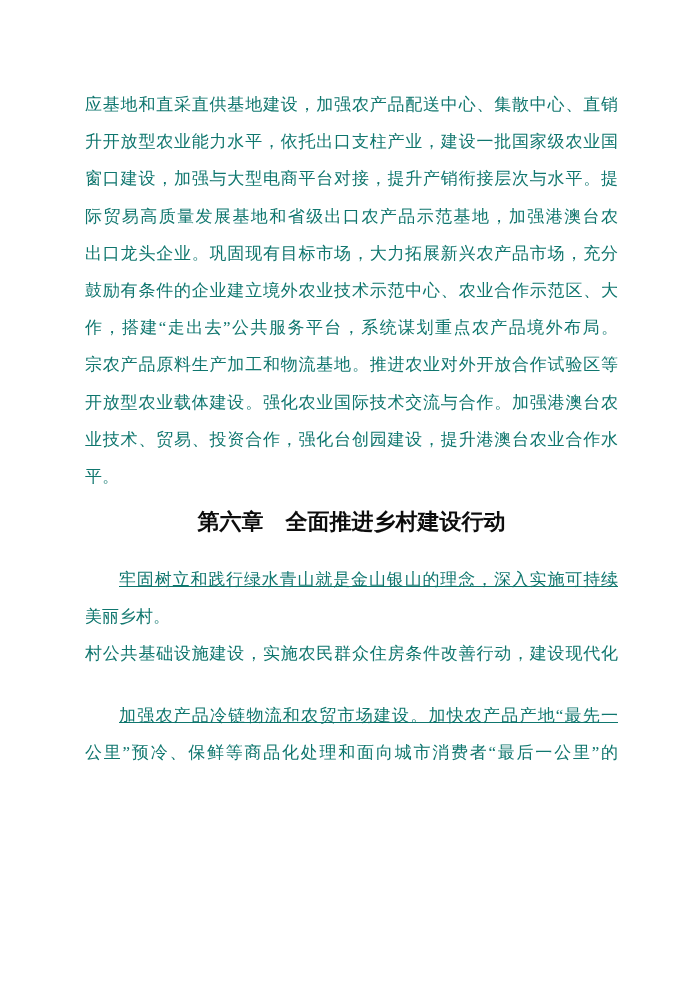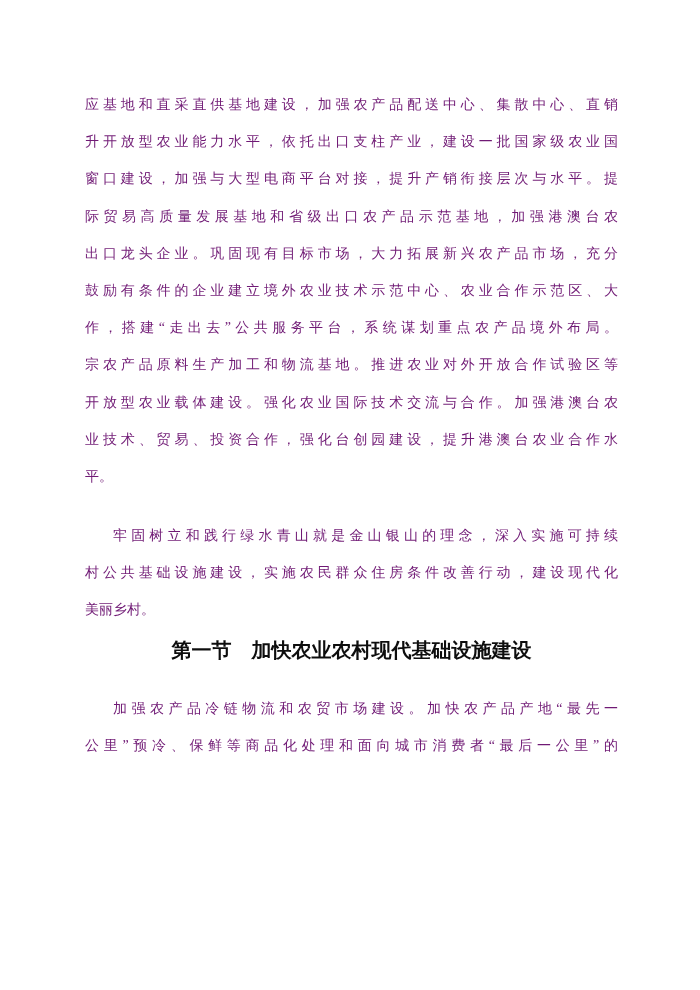--- a/index.html
+++ b/index.html
@@ -12,34 +12,35 @@
     position: relative;
     width: 700px;
     height: 990px;
     background: #ffffff;
     box-sizing: border-box;
     padding: 86px 82px 0 85px;
     overflow: hidden;
   }
   .para {
     margin: 0;
-    color: #701a75;
-    font-size: 14px;
+    color: #0f766e;
+    font-size: 17px;
   }
   .line {
     height: 37.2px;
     line-height: 37.2px;
     text-align: justify;
     overflow: hidden;
   }
   .line.fill {
     text-align-last: justify;
   }
   .line.indent {
     text-indent: 2em;
+    text-decoration: underline;
   }
   .heading {
     font-family: "Liberation Sans", sans-serif;
     font-weight: bold;
     color: #0d0d0d;
     text-align: center;
     white-space: nowrap;
   }
   .chapter-heading {
     font-size: 22px;
@@ -66,27 +67,27 @@
       <div class="line fill">际贸易高质量发展基地和省级出口农产品示范基地，加强港澳台农</div>
       <div class="line fill">出口龙头企业。巩固现有目标市场，大力拓展新兴农产品市场，充分</div>
       <div class="line fill">鼓励有条件的企业建立境外农业技术示范中心、农业合作示范区、大</div>
       <div class="line fill">作，搭建“走出去”公共服务平台，系统谋划重点农产品境外布局。</div>
       <div class="line fill">宗农产品原料生产加工和物流基地。推进农业对外开放合作试验区等</div>
       <div class="line fill">开放型农业载体建设。强化农业国际技术交流与合作。加强港澳台农</div>
       <div class="line fill">业技术、贸易、投资合作，强化台创园建设，提升港澳台农业合作水</div>
       <div class="line">平。</div>
     </div>
 
+  <h1 class="heading chapter-heading">第六章　全面推进乡村建设行动</h1>
 
   <div class="para para-2">
       <div class="line fill indent">牢固树立和践行绿水青山就是金山银山的理念，深入实施可持续</div>
+      <div class="line">美丽乡村。</div>
       <div class="line fill">村公共基础设施建设，实施农民群众住房条件改善行动，建设现代化</div>
-      <div class="line">美丽乡村。</div>
     </div>
 
-  <h2 class="heading section-heading">第一节　加快农业农村现代基础设施建设</h2>
 
   <div class="para para-3">
       <div class="line fill indent">加强农产品冷链物流和农贸市场建设。加快农产品产地“最先一</div>
       <div class="line fill">公里”预冷、保鲜等商品化处理和面向城市消费者“最后一公里”的</div>
     </div>
 
 </div>
 
 </body></html>

